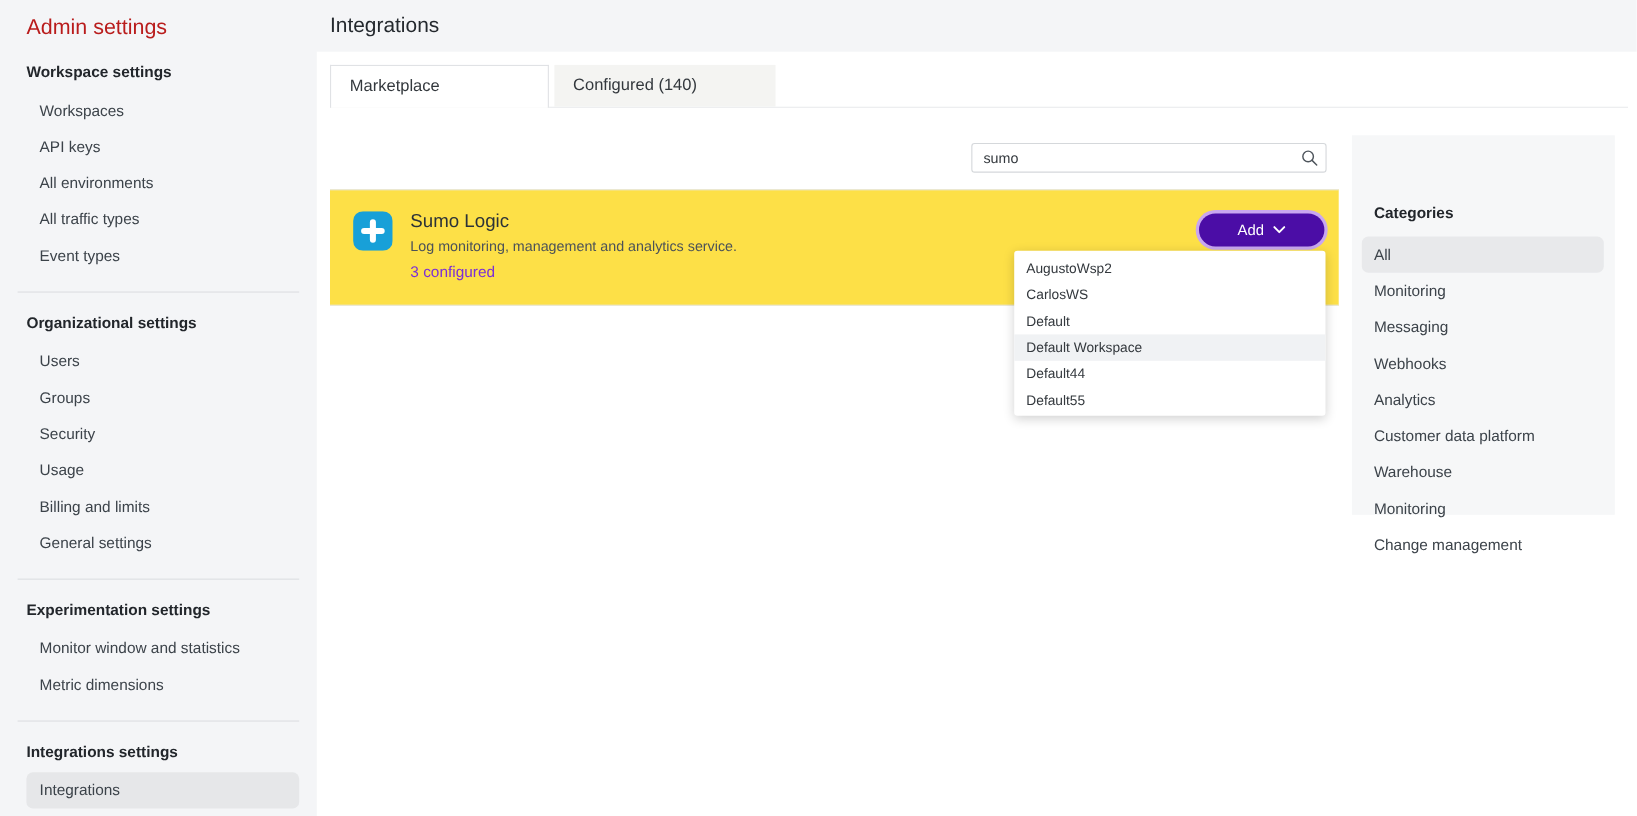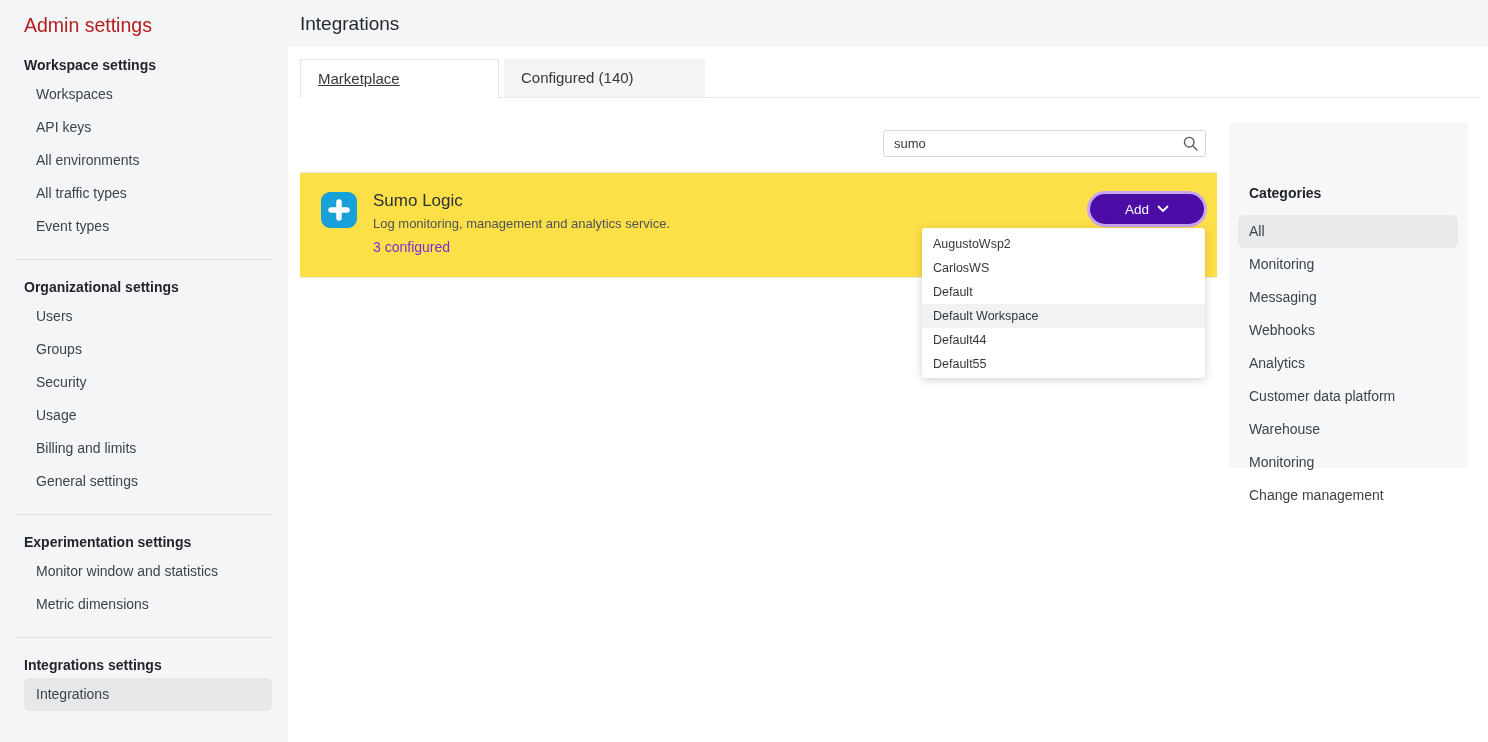--- a/index.html
+++ b/index.html
@@ -12,32 +12,32 @@
   .topbar { position:absolute; left:0; top:0; width:1488px; height:47px; background:#f4f5f7; }
   .page-title { position:absolute; left:300px; top:0; height:47px; line-height:47px;
                 font-size:19px; color:#24292e; }
 
   
   .sidebar { position:absolute; left:0; top:0; width:288px; height:742px; background:#f4f5f7;
              padding-top:12px; z-index:2; }
   .side-title { height:26px; line-height:26px; margin-left:24px; font-size:19.5px; color:#b91c1c; }
   .side-heading { margin:14px 16px 0 24px; height:26px; line-height:26px;
                   font-size:14px; font-weight:bold; color:#22262b; }
-  .side-list { list-style:none; }
+  .side-list { list-style:none; margin-top:6px; }
   .side-item { height:33px; line-height:33px; margin:0 16px 0 24px; padding-left:12px;
                font-size:14px; color:#3c434a; border-radius:6px; cursor:pointer; }
   .side-item.selected { background:#e6e7e9; }
   .side-divider { border:none; border-top:1px solid #dcdee1; margin:16px 16px 0 16px; }
 
   
   .tabbar { position:absolute; left:300px; top:59px; width:1180px; height:39px;
             display:flex; align-items:flex-start; box-shadow: inset 0 -1px 0 #e7e9eb; z-index:1; }
   .tab { height:38px; line-height:38px; padding-left:17px; font-size:15px; color:#33383d; cursor:pointer; }
   .tab.active { width:199px; height:39px; line-height:37px; background:#fff;
-                border:1px solid #e0e2e5; border-bottom:none;text-decoration:underline; }
+                border:1px solid #e0e2e5; border-bottom:none; }
   .tab.inactive { width:201px; margin-left:5px; background:#f4f4f2; }
 
   
   .search-box { position:absolute; left:883px; top:130px; width:323px; height:27px; z-index:1; }
   .search-input { width:100%; height:100%; border:1px solid #d5d8db; border-radius:3px;
                   padding:0 30px 0 10px; font-size:13px; color:#33383d; background:#fff;
                   font-family:inherit; outline:none; }
   .search-icon { position:absolute; right:7px; top:5px; width:17px; height:17px; pointer-events:none; }
 
   

